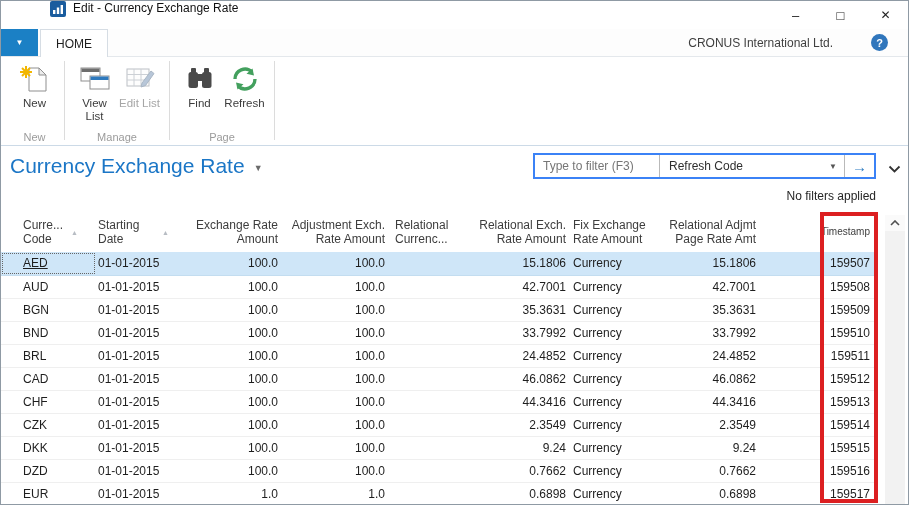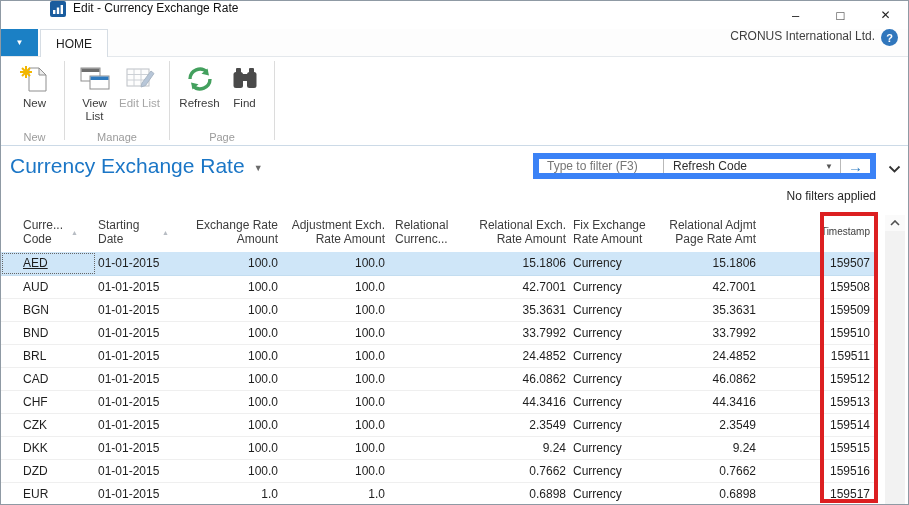--- a/index.html
+++ b/index.html
@@ -12,39 +12,39 @@
   .titlebar .app-icon { width:16px; height:16px; margin-right:7px; flex:none; }
   .titlebar .title { font-size:12px; color:#101010; }
   .win-controls { margin-left:auto; display:flex; height:100%; }
   .win-btn { width:45px; display:flex; align-items:center; justify-content:center; font-size:13px; color:#1c1c1c; cursor:default; }
   .win-btn.close { font-size:12px; }
 
   
   .tabrow { height:28px; background:#fdfdfd; border-bottom:1px solid #e4e8ec; display:flex; align-items:stretch; }
   .appmenu-btn { width:37px; background:#1b80c5; color:#fff; display:flex; align-items:center; justify-content:center; font-size:8px; }
   .home-tab { margin-left:2px; padding:0 15px; background:#fff; border:1px solid #d6dde4; border-bottom:none; display:flex; align-items:center; font-size:12px; color:#1f1f1f; position:relative; z-index:2; margin-bottom:-1px; }
-  .company { margin-left:auto; display:flex; font-size:12px; color:#3f3f3f; padding-right:7px; }
+  .company { margin-left:auto; display:flex; align-items:center; font-size:12px; color:#3f3f3f; padding-right:17px;gap:32px; }
   .help-icon { width:17px; height:17px; border-radius:50%; background:#3076bc; color:#fff; font-size:11px; font-weight:bold; display:flex; align-items:center; justify-content:center; margin-left:6px; margin-right:3px; }
 
   
   .ribbon { height:89px; background:#fff; border-bottom:1px solid #ccdae7; display:flex; align-items:stretch; padding-left:5px; }
   .rgroup { position:relative; display:flex; align-items:flex-start; padding:4px 6px 16px 6px; }
   .rgroup-label { position:absolute; bottom:2px; left:0; right:0; text-align:center; font-size:11px; color:#9b9b9b; }
   .rsep { width:1px; background:#dcdcdc; margin:4px 1px 5px 1px; }
   .rbtn { width:45px; display:flex; flex-direction:column; align-items:center; padding-top:2px; cursor:default; }
   .rbtn .ric { width:32px; height:32px; flex:none; }
   .rbtn-label { margin-top:2px; font-size:11.5px; line-height:13px; color:#3c3c3c; text-align:center; }
   .rbtn.disabled .rbtn-label { color:#a6a6a6; }
 
   
   .pagehead { position:relative; height:40px; }
   .page-title-wrap { position:absolute; left:9px; top:8px; display:flex; align-items:center; }
   .page-title { font-size:21px; color:#1b76c6; }
   .title-caret { font-size:9px; color:#6b6b6b; margin-left:9px; margin-top:3px; }
-  .filterbar { position:absolute; right:32px; top:7px; width:343px; height:26px; border:6px solid #3b82f6; background:#fff; display:flex; align-items:stretch; font-size:12px; }
+  .filterbar { position:absolute; right:32px; top:7px; width:343px; height:26px; border:2px solid #3b82f6; background:#fff; display:flex; align-items:stretch; font-size:12px; }
   .filter-input { border:none; outline:none; width:124px; padding-left:8px; font-size:12px; font-family:inherit; color:#555; }
   .filter-input::placeholder { color:#767676; opacity:1; }
   .fdiv { width:1px; background:#b9b9b9; }
   .filter-field { flex:1; display:flex; align-items:center; padding-left:9px; color:#2e2e2e; }
   .field-caret { margin-left:auto; margin-right:7px; font-size:8px; color:#555; }
   .filter-go { width:29px; display:flex; align-items:center; justify-content:center; color:#2e7cc1; font-size:15px; font-weight:bold; }
   .expander { position:absolute; right:7px; top:13px; }
   .nofilters { height:22px; font-size:12px; color:#262626; text-align:right; padding-right:32px; padding-top:3px; }
 
   
@@ -158,41 +158,41 @@
             </svg>
         </span>
         <span class="rbtn-label">Edit List</span>
       </div>
       <div class="rgroup-label">Manage</div>
     </div>
     <div class="rsep"></div>
     <div class="rgroup">
       <div class="rbtn">
         <span class="ric">
-          <svg width="32" height="32" viewBox="0 0 32 32" fill="none">
-              <path d="M26 16 a10 10 0 0 1 -17 7" stroke="#43a05e" stroke-width="3.4"></path>
-              <path d="M6 16 a10 10 0 0 1 17 -7" stroke="#43a05e" stroke-width="3.4"></path>
-              <polygon points="23.5,5.5 25,12.5 17.5,10.8" fill="#43a05e"></polygon>
-              <polygon points="8.5,26.5 7,19.5 14.5,21.2" fill="#43a05e"></polygon>
-            </svg>
-        </span>
-        <span class="rbtn-label">Refresh</span>
-      </div>
-      <div class="rbtn">
-        <span class="ric">
           <svg width="32" height="32" viewBox="0 0 32 32" fill="#4a4a4a">
               <rect x="7" y="5" width="5" height="5" rx="1"></rect>
               <rect x="20" y="5" width="5" height="5" rx="1"></rect>
               <rect x="4.5" y="9" width="9.5" height="16" rx="2.5"></rect>
               <rect x="18" y="9" width="9.5" height="16" rx="2.5"></rect>
               <rect x="13" y="11" width="6" height="7"></rect>
             </svg>
         </span>
         <span class="rbtn-label">Find</span>
       </div>
+      <div class="rbtn">
+        <span class="ric">
+          <svg width="32" height="32" viewBox="0 0 32 32" fill="none">
+              <path d="M26 16 a10 10 0 0 1 -17 7" stroke="#43a05e" stroke-width="3.4"></path>
+              <path d="M6 16 a10 10 0 0 1 17 -7" stroke="#43a05e" stroke-width="3.4"></path>
+              <polygon points="23.5,5.5 25,12.5 17.5,10.8" fill="#43a05e"></polygon>
+              <polygon points="8.5,26.5 7,19.5 14.5,21.2" fill="#43a05e"></polygon>
+            </svg>
+        </span>
+        <span class="rbtn-label">Refresh</span>
+      </div>
       <div class="rgroup-label">Page</div>
     </div>
     <div class="rsep"></div>
   </div>
 
   <div class="pagehead">
     <div class="page-title-wrap">
       <span class="page-title">Currency Exchange Rate</span>
       <span class="title-caret">▼</span>
     </div>

